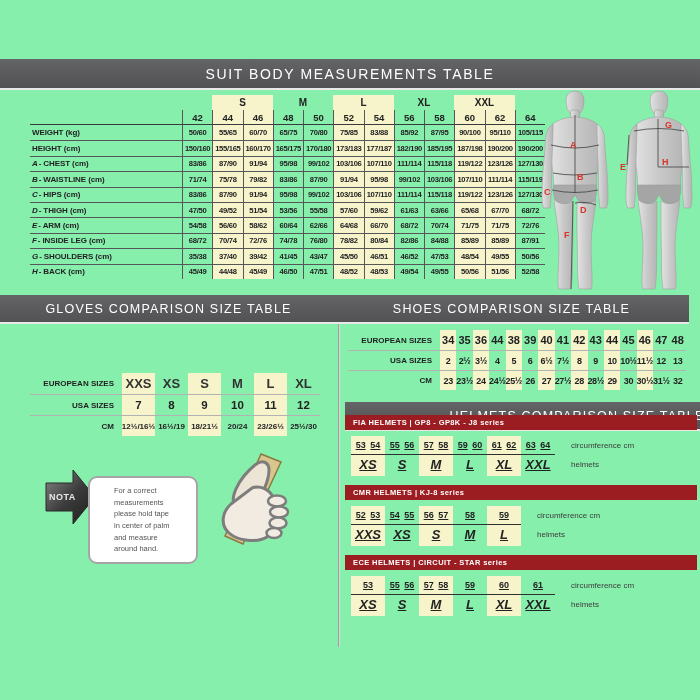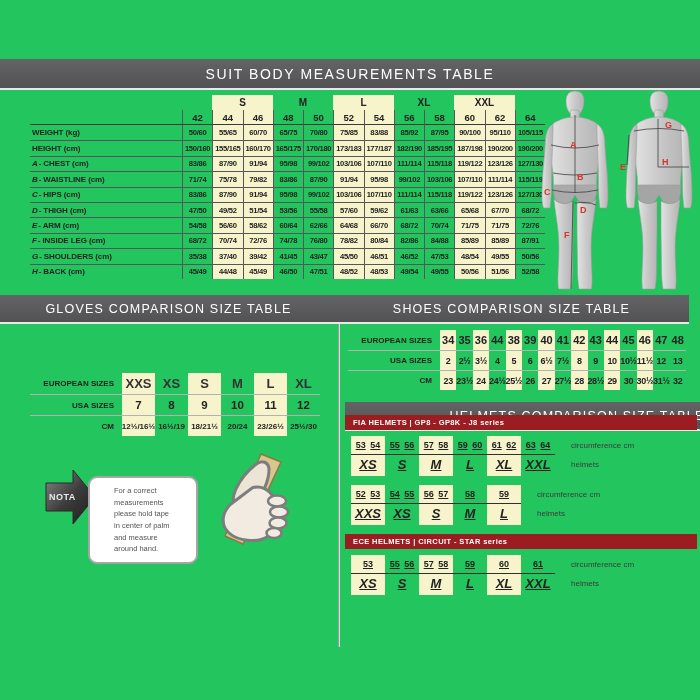--- a/index.html
+++ b/index.html
@@ -1,16 +1,16 @@
 <!DOCTYPE html>
 <html><head>
 <meta charset="utf-8">
 <style>
   html,body{margin:0;padding:0;background:#fff;}
-  #page{position:relative;width:700px;height:700px;background:#22c55e;overflow:hidden;
+  #page{position:relative;width:700px;height:700px;background:#86efac;overflow:hidden;
         font-family:"Liberation Sans",sans-serif;color:#222;}
   .band{position:absolute;background:linear-gradient(#646467,#525255);color:#fff;
         display:flex;align-items:center;justify-content:center;
         font-size:14px;letter-spacing:1.6px;font-weight:400;border-bottom:2px solid #e8e8e8;}
   .band.small{font-size:12.5px;letter-spacing:1.2px;}
   
   #suit-table{position:absolute;left:30px;top:95px;width:515px;
               display:grid;grid-template-columns:152px repeat(12,1fr);
               grid-template-rows:15px 15px repeat(10,15.4px);}
   .s-cell{display:flex;align-items:center;justify-content:center;box-sizing:border-box;
@@ -421,20 +421,21 @@
             </div>
             <div class="h-rule"></div>
           </div>
           <div class="h-labels">
             <div class="h-lab1">circumference cm</div>
             <div class="h-lab2">helmets</div>
           </div>
         </div>
       </div>
       <div class="h-section">
+        <div class="h-bar">CMR HELMETS  |  KJ-8 series</div>
         <div class="h-table">
           <div class="h-groups">
             <div class="h-group hl">
               <div class="h-nums">
                 <span>52</span>
                 <span>53</span>
               </div>
               <div class="h-size">XXS</div>
             </div>
             <div class="h-group">

